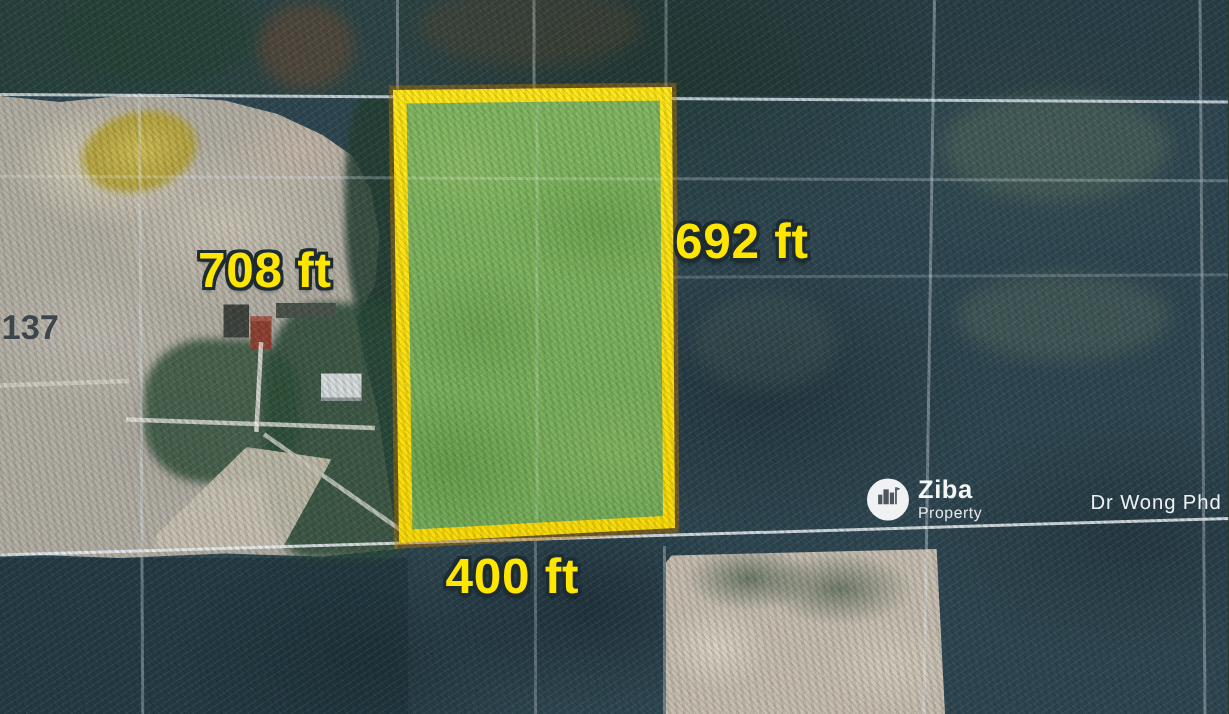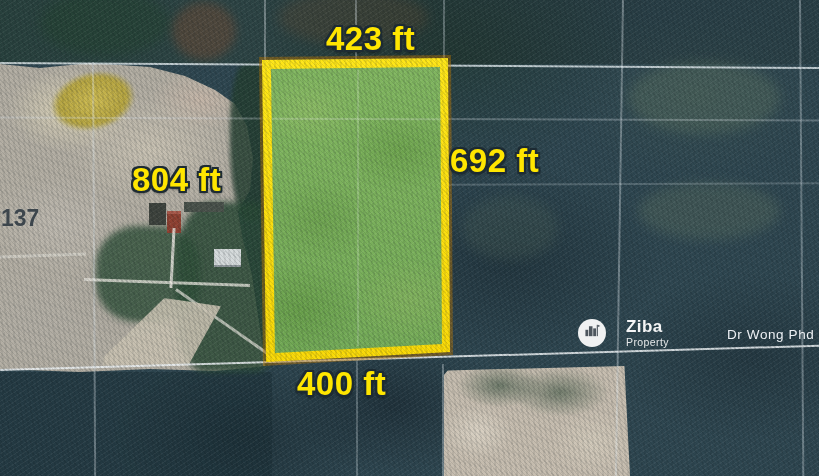--- a/index.html
+++ b/index.html
@@ -114,21 +114,21 @@
   
   .dim{z-index:60;font-weight:700;font-size:33px;letter-spacing:.5px;color:#ffe600;line-height:1;
     text-shadow:-2px -2px 0 #1d2b33,2px -2px 0 #1d2b33,-2px 2px 0 #1d2b33,2px 2px 0 #1d2b33,
       0 -2px 0 #1d2b33,0 2px 0 #1d2b33,-2px 0 0 #1d2b33,2px 0 0 #1d2b33,0 3px 3px rgba(0,0,0,.45);}
   .dim-top{left:326px;top:22px;}
   .dim-left{left:132px;top:163px;}
   .dim-right{left:450px;top:144px;}
   .dim-bottom{left:297px;top:367px;}
   .lot-number{left:1px;top:205px;z-index:50;font-weight:700;font-size:23px;color:#343e46;opacity:.92;
     text-shadow:0 0 2px rgba(255,255,255,.25);}
-  .watermark{left:578px;top:318px;z-index:50;display:flex;align-items:center;gap:20px;}
+  .watermark{left:578px;top:318px;z-index:50;display:flex;align-items:center;gap:6px;}
   .wm-circle{width:28px;height:28px;border-radius:50%;background:rgba(255,255,255,.93);
     display:flex;align-items:center;justify-content:center;flex:0 0 auto;}
   .wm-text{display:flex;flex-direction:column;line-height:1;}
   .wm-brand{font-size:17px;font-weight:700;color:rgba(255,255,255,.95);letter-spacing:.4px;}
   .wm-sub{font-size:10.5px;font-weight:400;color:rgba(255,255,255,.88);letter-spacing:.4px;margin-top:2px;}
   .credit{left:727px;top:327px;z-index:50;font-size:13.5px;color:rgba(250,252,255,.94);letter-spacing:.6px;}
 </style>
 </head>
 <body>
 
@@ -172,22 +172,21 @@
   <div class="abs gl gl-v6"></div>
 
   <div class="abs parcel-glow"></div>
   <div class="abs parcel-border"></div>
   <div class="abs parcel-fill"></div>
   <div class="abs pline-v"></div>
   <div class="abs pline-h"></div>
 
   <div class="abs noise"></div>
 
-  <div class="abs dim dim-top">423 ft</div>
-  <div class="abs dim dim-left">804 ft</div>
+  <div class="abs dim dim-left">708 ft</div>
   <div class="abs dim dim-right">692 ft</div>
   <div class="abs dim dim-bottom">400 ft</div>
 
   <div class="abs lot-number">137</div>
 
   <div class="abs watermark">
     <div class="wm-circle">
       <span>
         <svg width="17" height="17" viewBox="0 0 24 24">
           <g fill="#4d565e">

